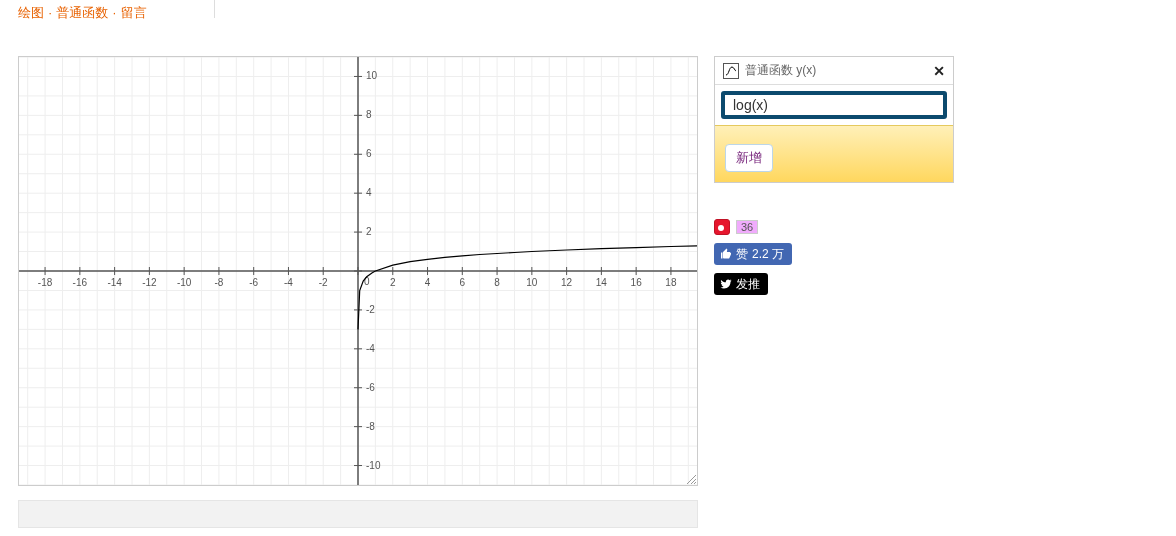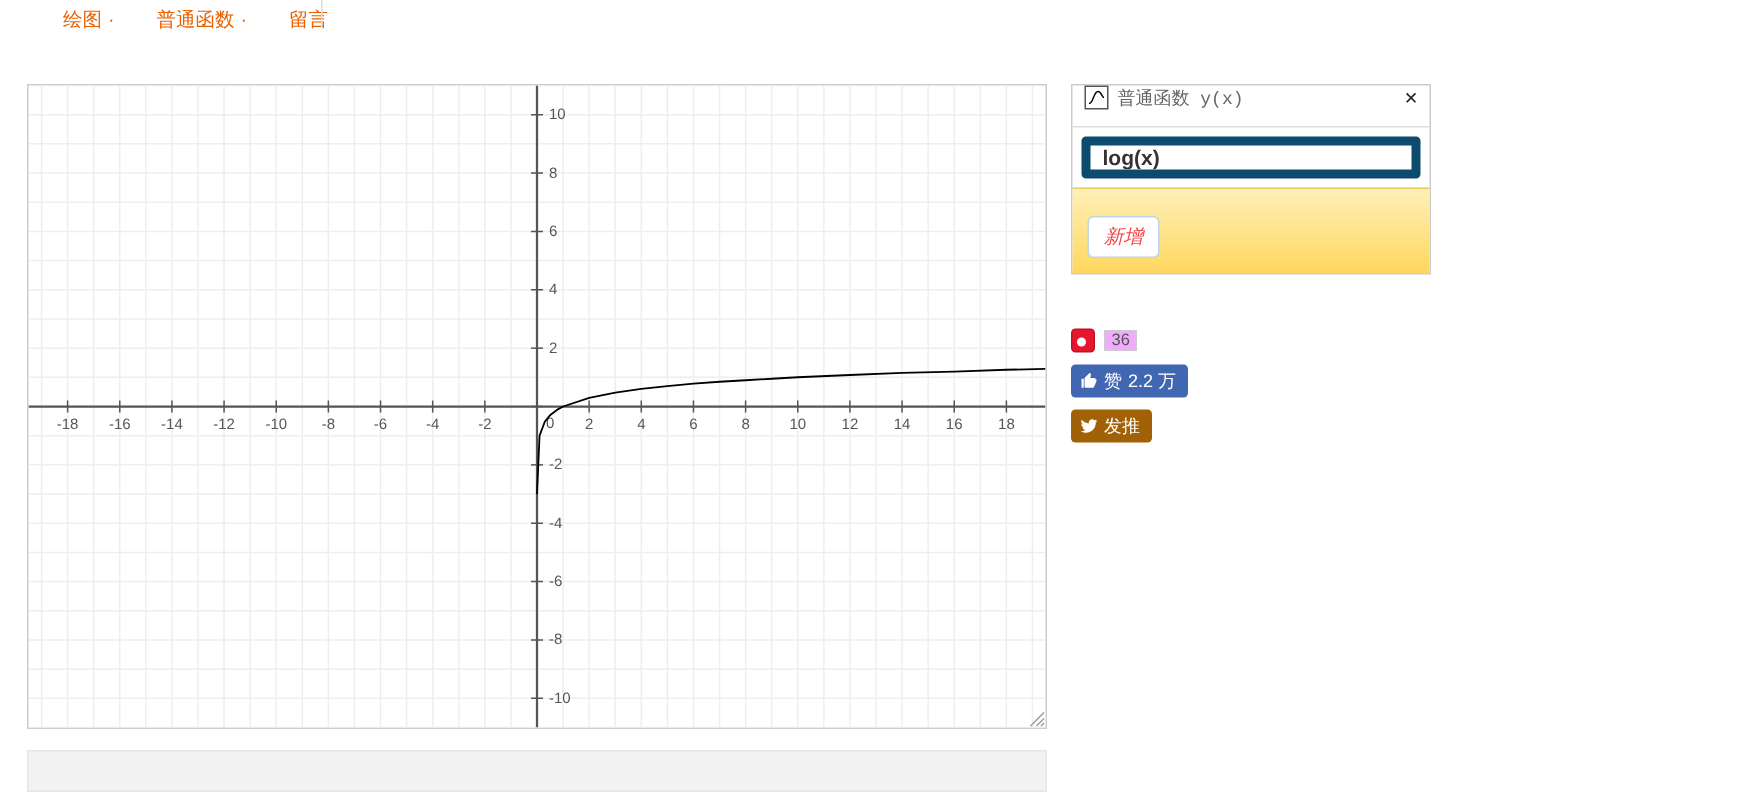--- a/index.html
+++ b/index.html
@@ -13,21 +13,21 @@
     width: 1176px;
     height: 536px;
     position: relative;
     overflow: hidden;
   }
   .topnav {
     padding: 4px 0 0 18px;
     font-size: 13px;
     color: #e86100;
   }
-  .topnav a { color: #e86100; text-decoration: none; margin-left: 24px; }
+  .topnav a { color: #e86100; text-decoration: none; }
   .topnav .sep { margin: 0 4px; color: #e86100; }
   .vrule {
     position: absolute;
     left: 214px; top: 0; width: 1px; height: 18px;
     background: #ddd;
   }
   .content {
     position: relative;
     padding: 34px 0 0 18px;
   }
@@ -56,45 +56,44 @@
     left: 714px; top: 34px;
     width: 240px;
   }
   .fn-box {
     border: 1px solid #ccc;
     background: #fff;
   }
   .fn-head {
     height: 28px;
     display: flex;
+    align-items: center;
     padding: 0 8px;
     gap: 6px;
     border-bottom: 1px solid #ddd;
-    font-family: Liberation Mono, monospace;
   }
   .fn-icon {
     width: 16px; height: 16px;
     border: 1px solid #555;
     display: flex; align-items: center; justify-content: center;
     background: #fff;
   }
   .fn-icon svg { display: block; }
   .fn-title { color: #666; font-size: 12px; flex: 1; }
   .fn-close { font-weight: bold; color: #222; cursor: pointer; font-size: 14px; }
   .fn-body { padding: 6px; }
   .fn-input {
     width: 100%;
     height: 28px;
-    border: 6px solid #0c4a6e;
+    border: 4px solid #0c4a6e;
     border-radius: 3px;
     padding: 0 8px;
     font-size: 14px;
     color: #333;
     outline: none;
-    font-weight: bold;
   }
   .fn-controls {
     background: #ffe680;
     background: linear-gradient(#fff0b8, #ffd75e);
     border-top: 1px solid #e5c95d;
     padding: 10px;
   }
   .select-btn {
     width: 100%;
     height: 30px;
@@ -114,25 +113,24 @@
     border-left: 4px solid transparent;
     border-right: 4px solid transparent;
     border-top: 5px solid #2a7abf;
   }
   .add-btn {
     margin-top: 8px;
     display: inline-block;
     background: #fff;
     border: 1px solid #bcd6e8;
     border-radius: 4px;
-    color: #ef4444;
+    color: #701a75;
     font-size: 13px;
     padding: 4px 10px;
     cursor: pointer;
-    font-style: italic;
   }
   .socials {
     margin-top: 36px;
     display: flex;
     align-items: center;
     gap: 6px;
   }
   .weibo-btn {
     display: inline-flex;
     align-items: center;
@@ -170,21 +168,21 @@
     padding: 0 8px 0 6px;
     border-radius: 3px;
     font-size: 12px;
     gap: 4px;
     cursor: pointer;
   }
   .twitter-btn {
     margin-top: 8px;
     display: inline-flex;
     align-items: center;
-    background: #a16207;
+    background: #000000;
     color: #fff;
     height: 22px;
     padding: 0 8px 0 6px;
     border-radius: 3px;
     font-size: 12px;
     gap: 4px;
     cursor: pointer;
   }
 </style>
 </head>

